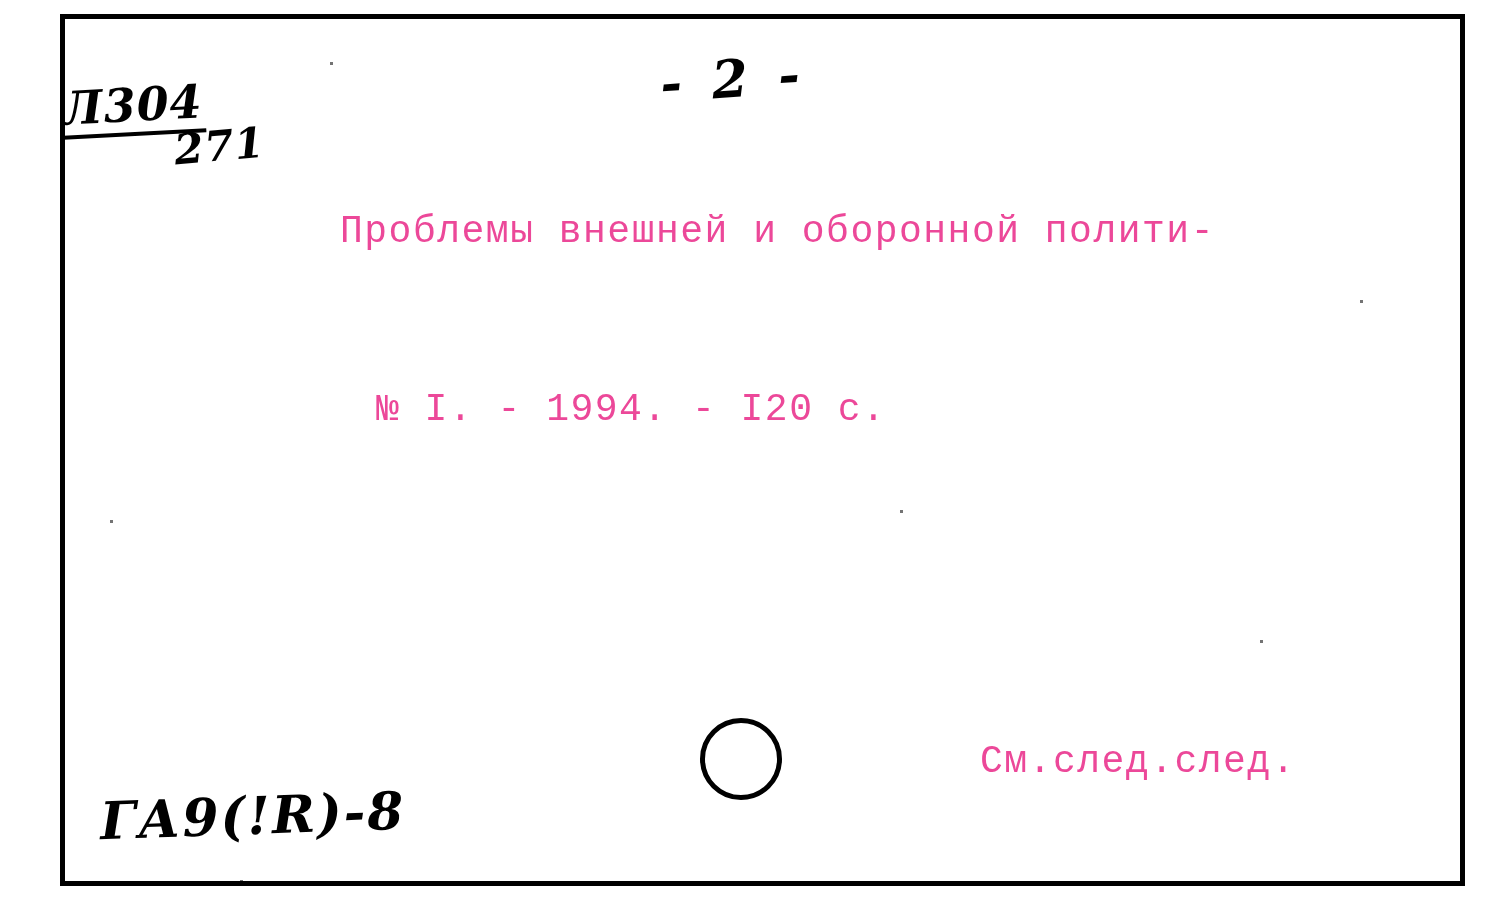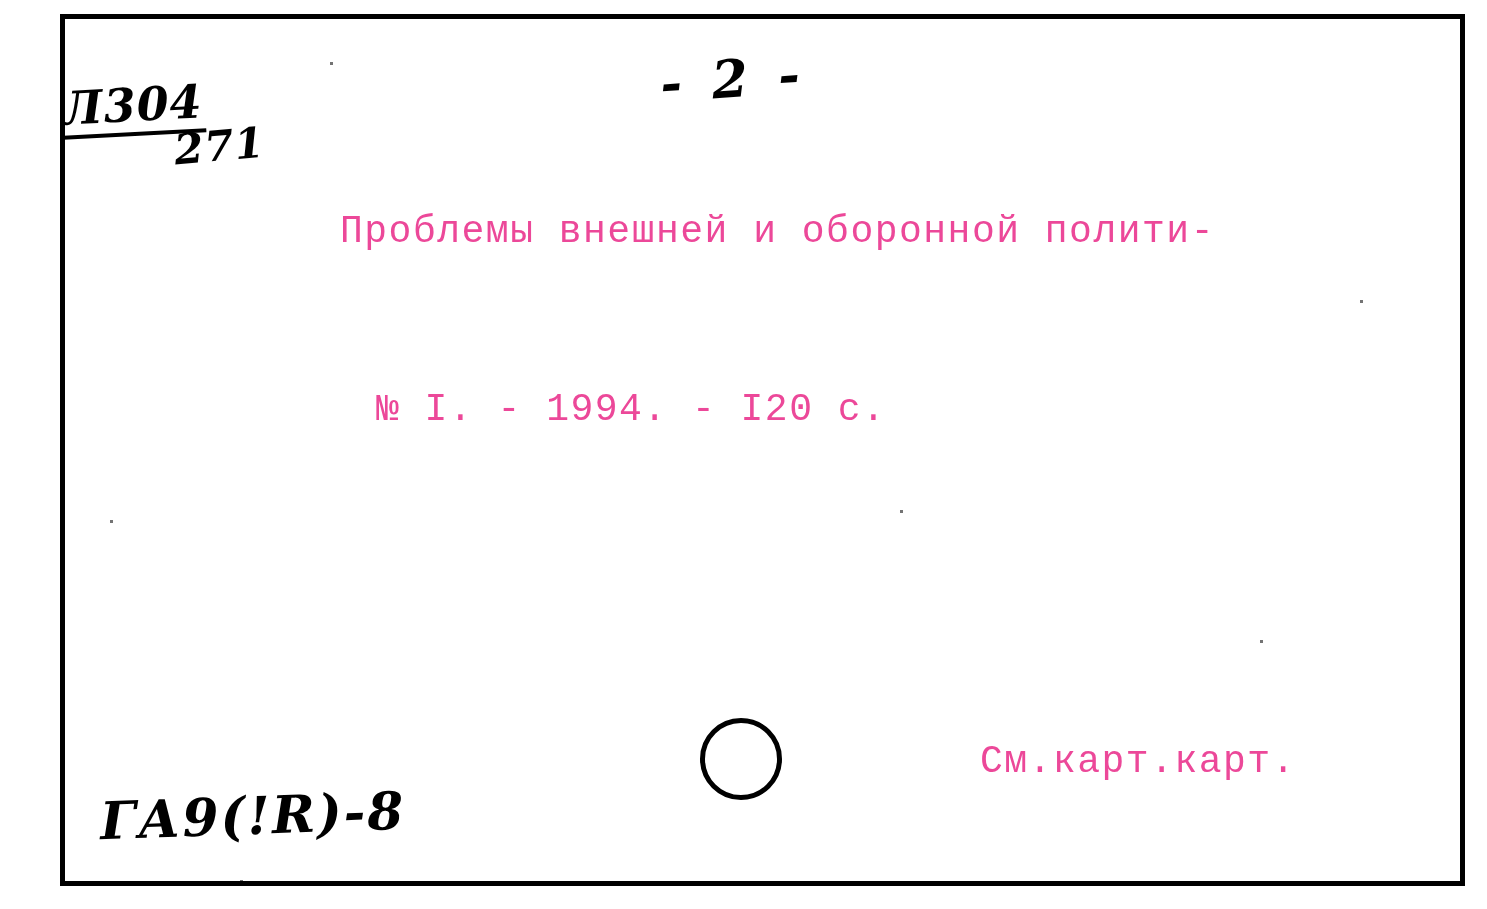--- a/index.html
+++ b/index.html
@@ -126,21 +126,21 @@
   </div>
 
   <div class="hand page-number">- 2 -</div>
 
   <div class="typed title-line1">Проблемы внешней и оборонной полити-</div>
 
   <div class="typed issue-line">№ I. - 1994. - I20 с.</div>
 
   <div class="stamp-circle"></div>
 
-  <div class="typed see-next">См.карт.карт.</div>
+  <div class="typed see-next">См.след.след.</div>
 
   <div class="hand class-mark">ГА9(!R)-8</div>
 
   <div class="speckle" style="left:330px; top:62px;"></div>
   <div class="speckle" style="left:1360px; top:300px;"></div>
   <div class="speckle" style="left:110px; top:520px;"></div>
   <div class="speckle" style="left:1260px; top:640px;"></div>
   <div class="speckle" style="left:240px; top:880px;"></div>
   <div class="speckle" style="left:900px; top:510px;"></div>
 

